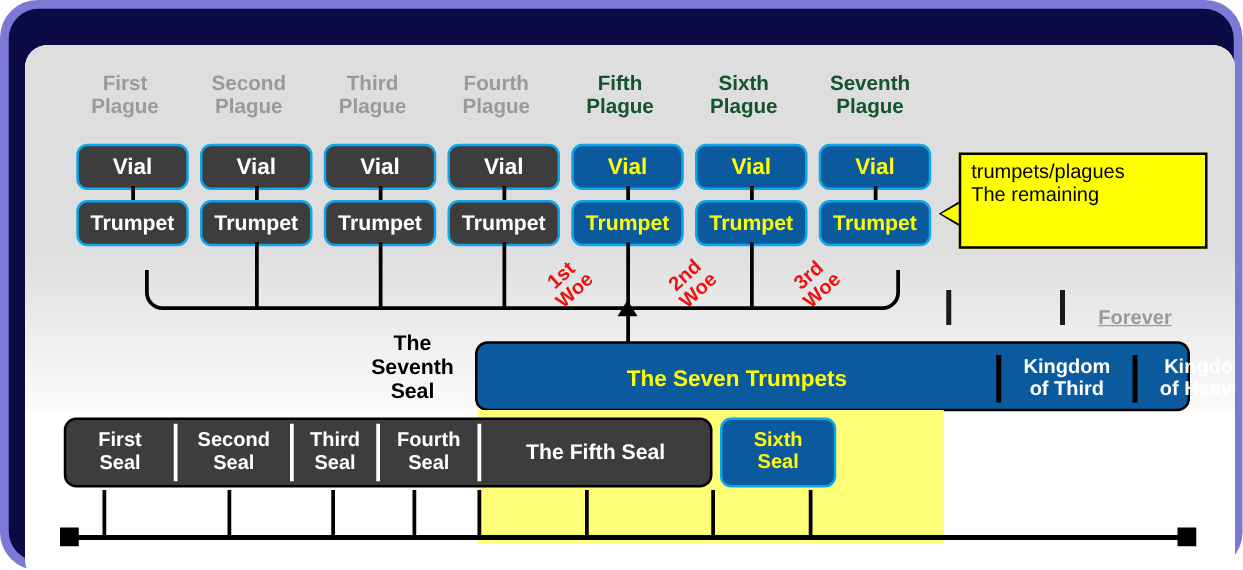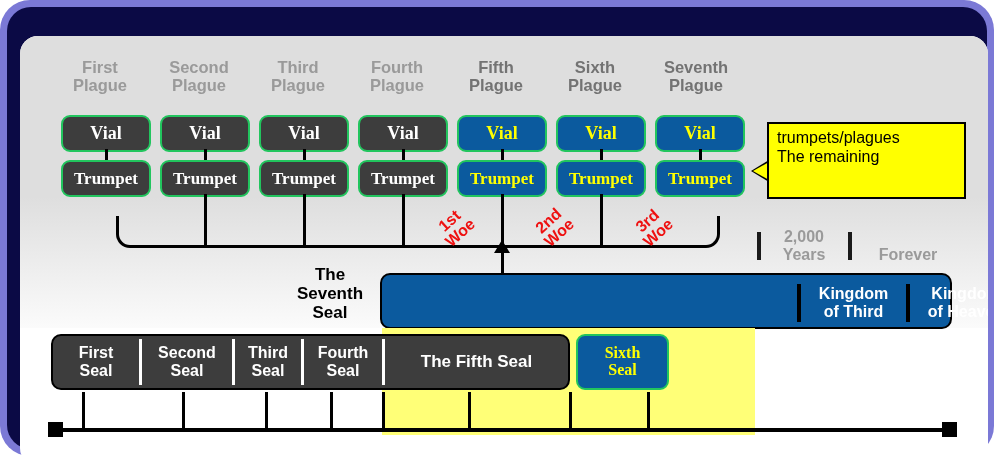--- a/index.html
+++ b/index.html
@@ -28,32 +28,32 @@
   }
   
   #plate{
     position:absolute;left:0;top:0;width:968px;height:292px;
     background:linear-gradient(180deg,#dedede 0%,#dedede 55%,#eeeeee 80%,#fbfbfb 100%);
   }
 
   
   .box{
     position:absolute;box-sizing:border-box;
-    border:2px solid #22c55e;border-radius:9px;
+    border:2px solid #0ea5e9;border-radius:9px;
     display:flex;align-items:center;justify-content:center;
-    text-align:center;font-weight:bold;line-height:1.05;font-family:Liberation Serif, serif;
+    text-align:center;font-weight:bold;line-height:1.05;
   }
   .dark{background:#3d3d3d;color:#ffffff;}
   .blue{background:#0b5a9e;color:#ffff00;}
 
   .hdr{
     position:absolute;text-align:center;font-weight:bold;font-size:16.5px;
     line-height:1.12;color:#9a9a9a;
   }
-  .hdr.on{color:#737373;}
+  .hdr.on{color:#14532d;}
 
   
   .vline{position:absolute;width:3px;background:#000;}
 
   
   #bracket{
     position:absolute;left:96px;top:180px;width:604px;height:32px;
     border:3px solid #000;border-top:none;
     border-radius:0 0 14px 14px;
     box-sizing:border-box;
@@ -259,38 +259,35 @@
       <div id="arrowhead"></div>
 
       <div id="callout-tail-b"></div>
       <div id="callout-tail"></div>
       <div id="callout">
         <div>trumpets/plagues</div>
         <div>The remaining</div>
       </div>
 
       <div class="eratick" style="left:737px;top:196px;height:28px;"></div>
-      <div class="era" style="left:744px;top:192px;width:80px;">
-        <div>2,000</div>
-        <div>Years</div>
-      </div>
       <div class="eratick" style="left:828px;top:196px;height:28px;"></div>
-      <div class="era" style="left:838px;top:210px;width:100px;">
+      <div class="era" style="left:838px;top:210px;width:100px;text-decoration:underline;">
         <div>Forever</div>
       </div>
 
       <div id="seventh-seal">
         <div>The</div>
         <div>Seventh</div>
         <div>Seal</div>
       </div>
 
       <div id="banner">
         <div id="banner-text">
           <div>
+            <div>The Seven Trumpets</div>
           </div>
         </div>
         <div class="kdiv" style="left:415px;"></div>
         <div class="kingdom" style="left:419px;width:105px;">
           <div>
             <div>Kingdom</div>
             <div>of Third</div>
           </div>
         </div>
         <div class="kdiv" style="left:524px;"></div>

